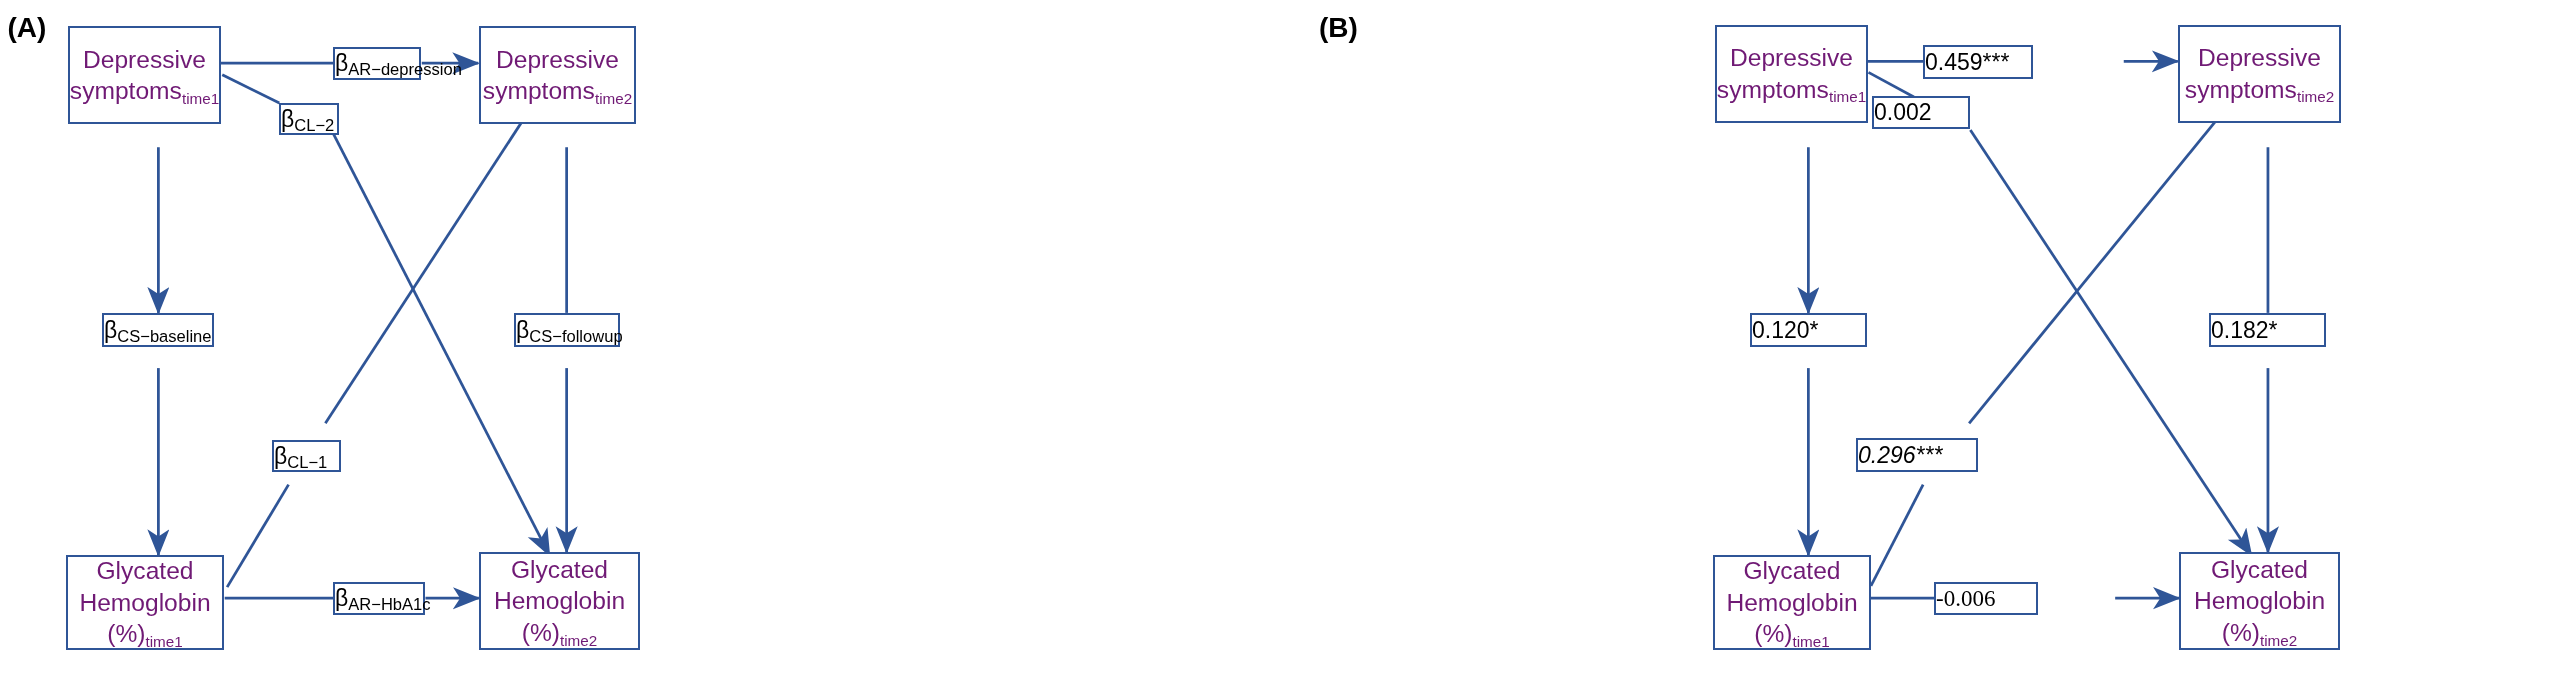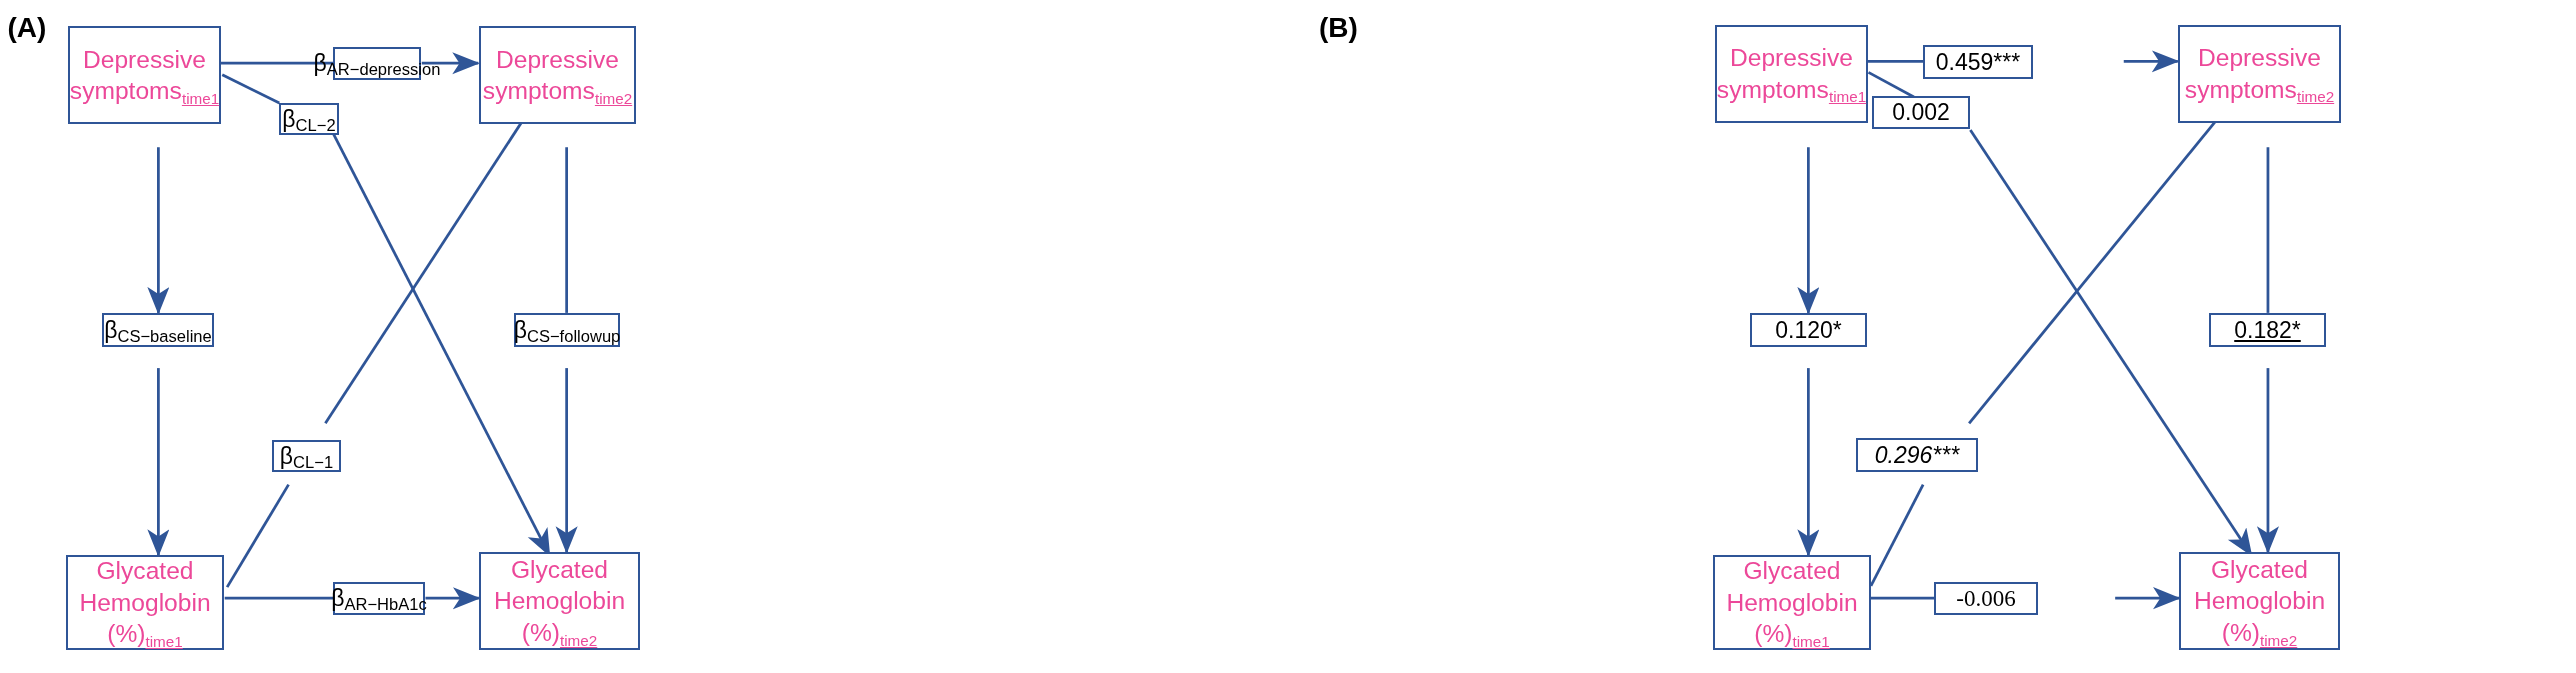--- a/index.html
+++ b/index.html
@@ -11,30 +11,30 @@
     position:absolute;font-size:28px;font-weight:bold;color:#000;
     letter-spacing:0px;line-height:1;
   }
 
   .svg-layer{position:absolute;left:0;top:0;width:100%;height:100%;overflow:visible;}
 
   .node-box{
     position:absolute;box-sizing:border-box;
     border:2.5px solid #2f5597;background:#ffffff;
     display:flex;align-items:center;justify-content:center;
-    text-align:center;color:#ec4899;font-size:24.6px;line-height:1.28;
+    text-align:center;color:#701a75;font-size:24.6px;line-height:1.28;
     font-family:"Liberation Sans",sans-serif;
   }
   .node-box .txt{display:block;padding:0 6.1px;}
-  .node-box sub{font-size:0.62em;vertical-align:baseline;position:relative;top:0.32em;text-decoration:underline;}
+  .node-box sub{font-size:0.62em;vertical-align:baseline;position:relative;top:0.32em;}
 
   .path-label{
     position:absolute;box-sizing:border-box;
     border:2.5px solid #2f5597;background:#ffffff;
-    display:flex;align-items:center;justify-content:center;
+    display:flex;align-items:center;justify-content:flex-start;
     text-align:center;color:#000;font-size:23px;line-height:1;
     white-space:nowrap;font-family:"Liberation Sans",sans-serif;
     z-index:5;
   }
   .path-label sub{font-size:0.72em;vertical-align:baseline;position:relative;top:0.26em;}
 </style>
 </head>
 <body>
 
 <div id="stage">
@@ -165,21 +165,21 @@
     </div>
 
     <div class="path-label" style="left:584px;top:96px;width:98px;height:33px;">
       <span><span>0.002</span></span>
     </div>
 
     <div class="path-label" style="left:462px;top:313px;width:117px;height:34px;">
       <span><span>0.120*</span></span>
     </div>
 
-    <div class="path-label" style="left:921px;top:313px;width:117px;height:34px;text-decoration:underline;">
+    <div class="path-label" style="left:921px;top:313px;width:117px;height:34px;">
       <span><span>0.182*</span></span>
     </div>
 
     <div class="path-label" style="left:568px;top:438px;width:122px;height:34px;font-style:italic;">
       <span><span>0.296***</span></span>
     </div>
 
     <div class="path-label" style="left:646px;top:582px;width:104px;height:33px;font-family:Liberation Serif, serif;">
       <span><span>-0.006</span></span>
     </div>

